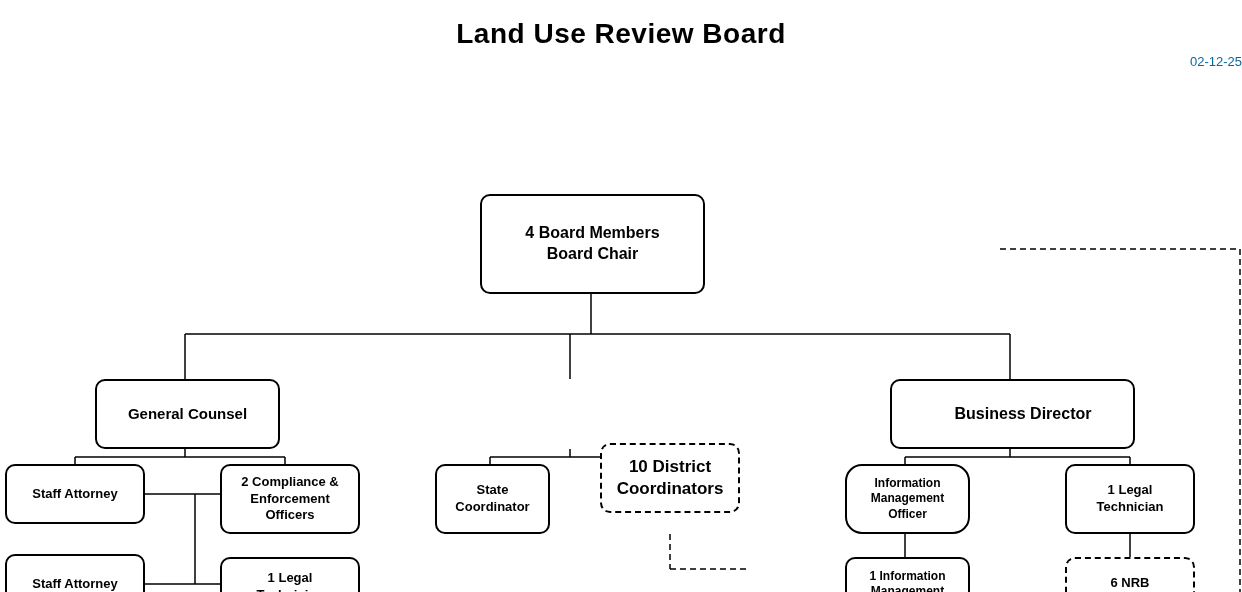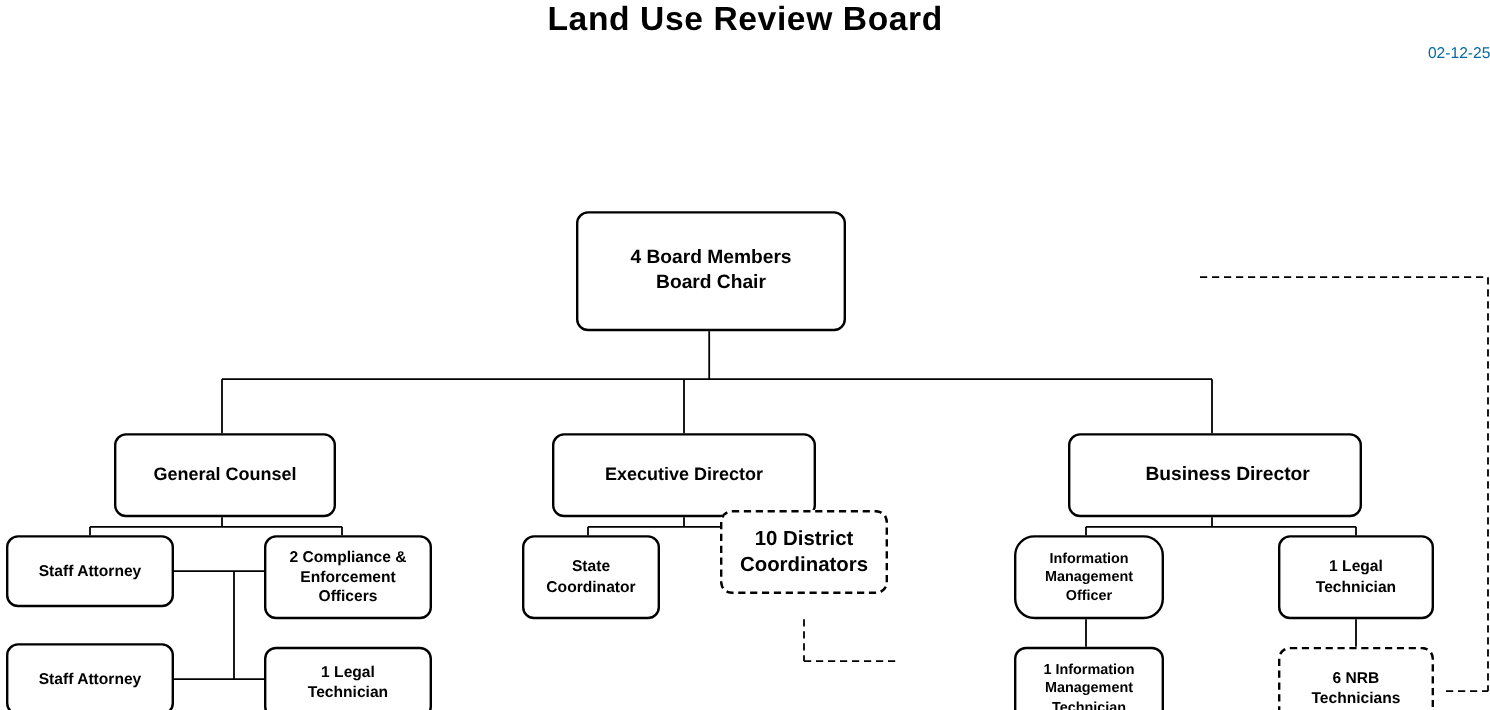--- a/index.html
+++ b/index.html
@@ -9,20 +9,21 @@
       width: 1242px;
       min-height: 592px;
       position: relative;
       overflow: hidden;
     }
 
     .page-title {
       text-align: center;
       font-size: 28px;
       font-weight: bold;
+      padding-top: 18px;
       letter-spacing: 0.5px;
     }
 
     .page-date {
       text-align: right;
       font-size: 13px;
       margin-top: 4px;
       color: #0369a1;
     }
 
@@ -129,23 +130,20 @@
   <div class="box" style="left:480px; top:115px; width:225px; height:100px; font-size:16px;">
     <span style="white-space:pre-line;">4 Board Members
 Board Chair</span>
   </div>
 
 
   <div class="box" style="left:95px; top:300px; width:185px; height:70px; font-size:15px;">
     <span>General Counsel</span>
   </div>
 
-  <div class="box" style="left:460px; top:300px; width:220px; height:70px; font-size:15px;">
-    <span>Executive Director</span>
-  </div>
 
   <div class="box" style="left:890px; top:300px; width:245px; height:70px; font-size:16px;padding-left:29px;">
     <span>Business Director</span>
   </div>
 
   <div class="box" style="left:5px; top:385px; width:140px; height:60px; font-size:13px;">
     <span>Staff Attorney</span>
   </div>
 
   <div class="box" style="left:5px; top:475px; width:140px; height:60px; font-size:13px;">

